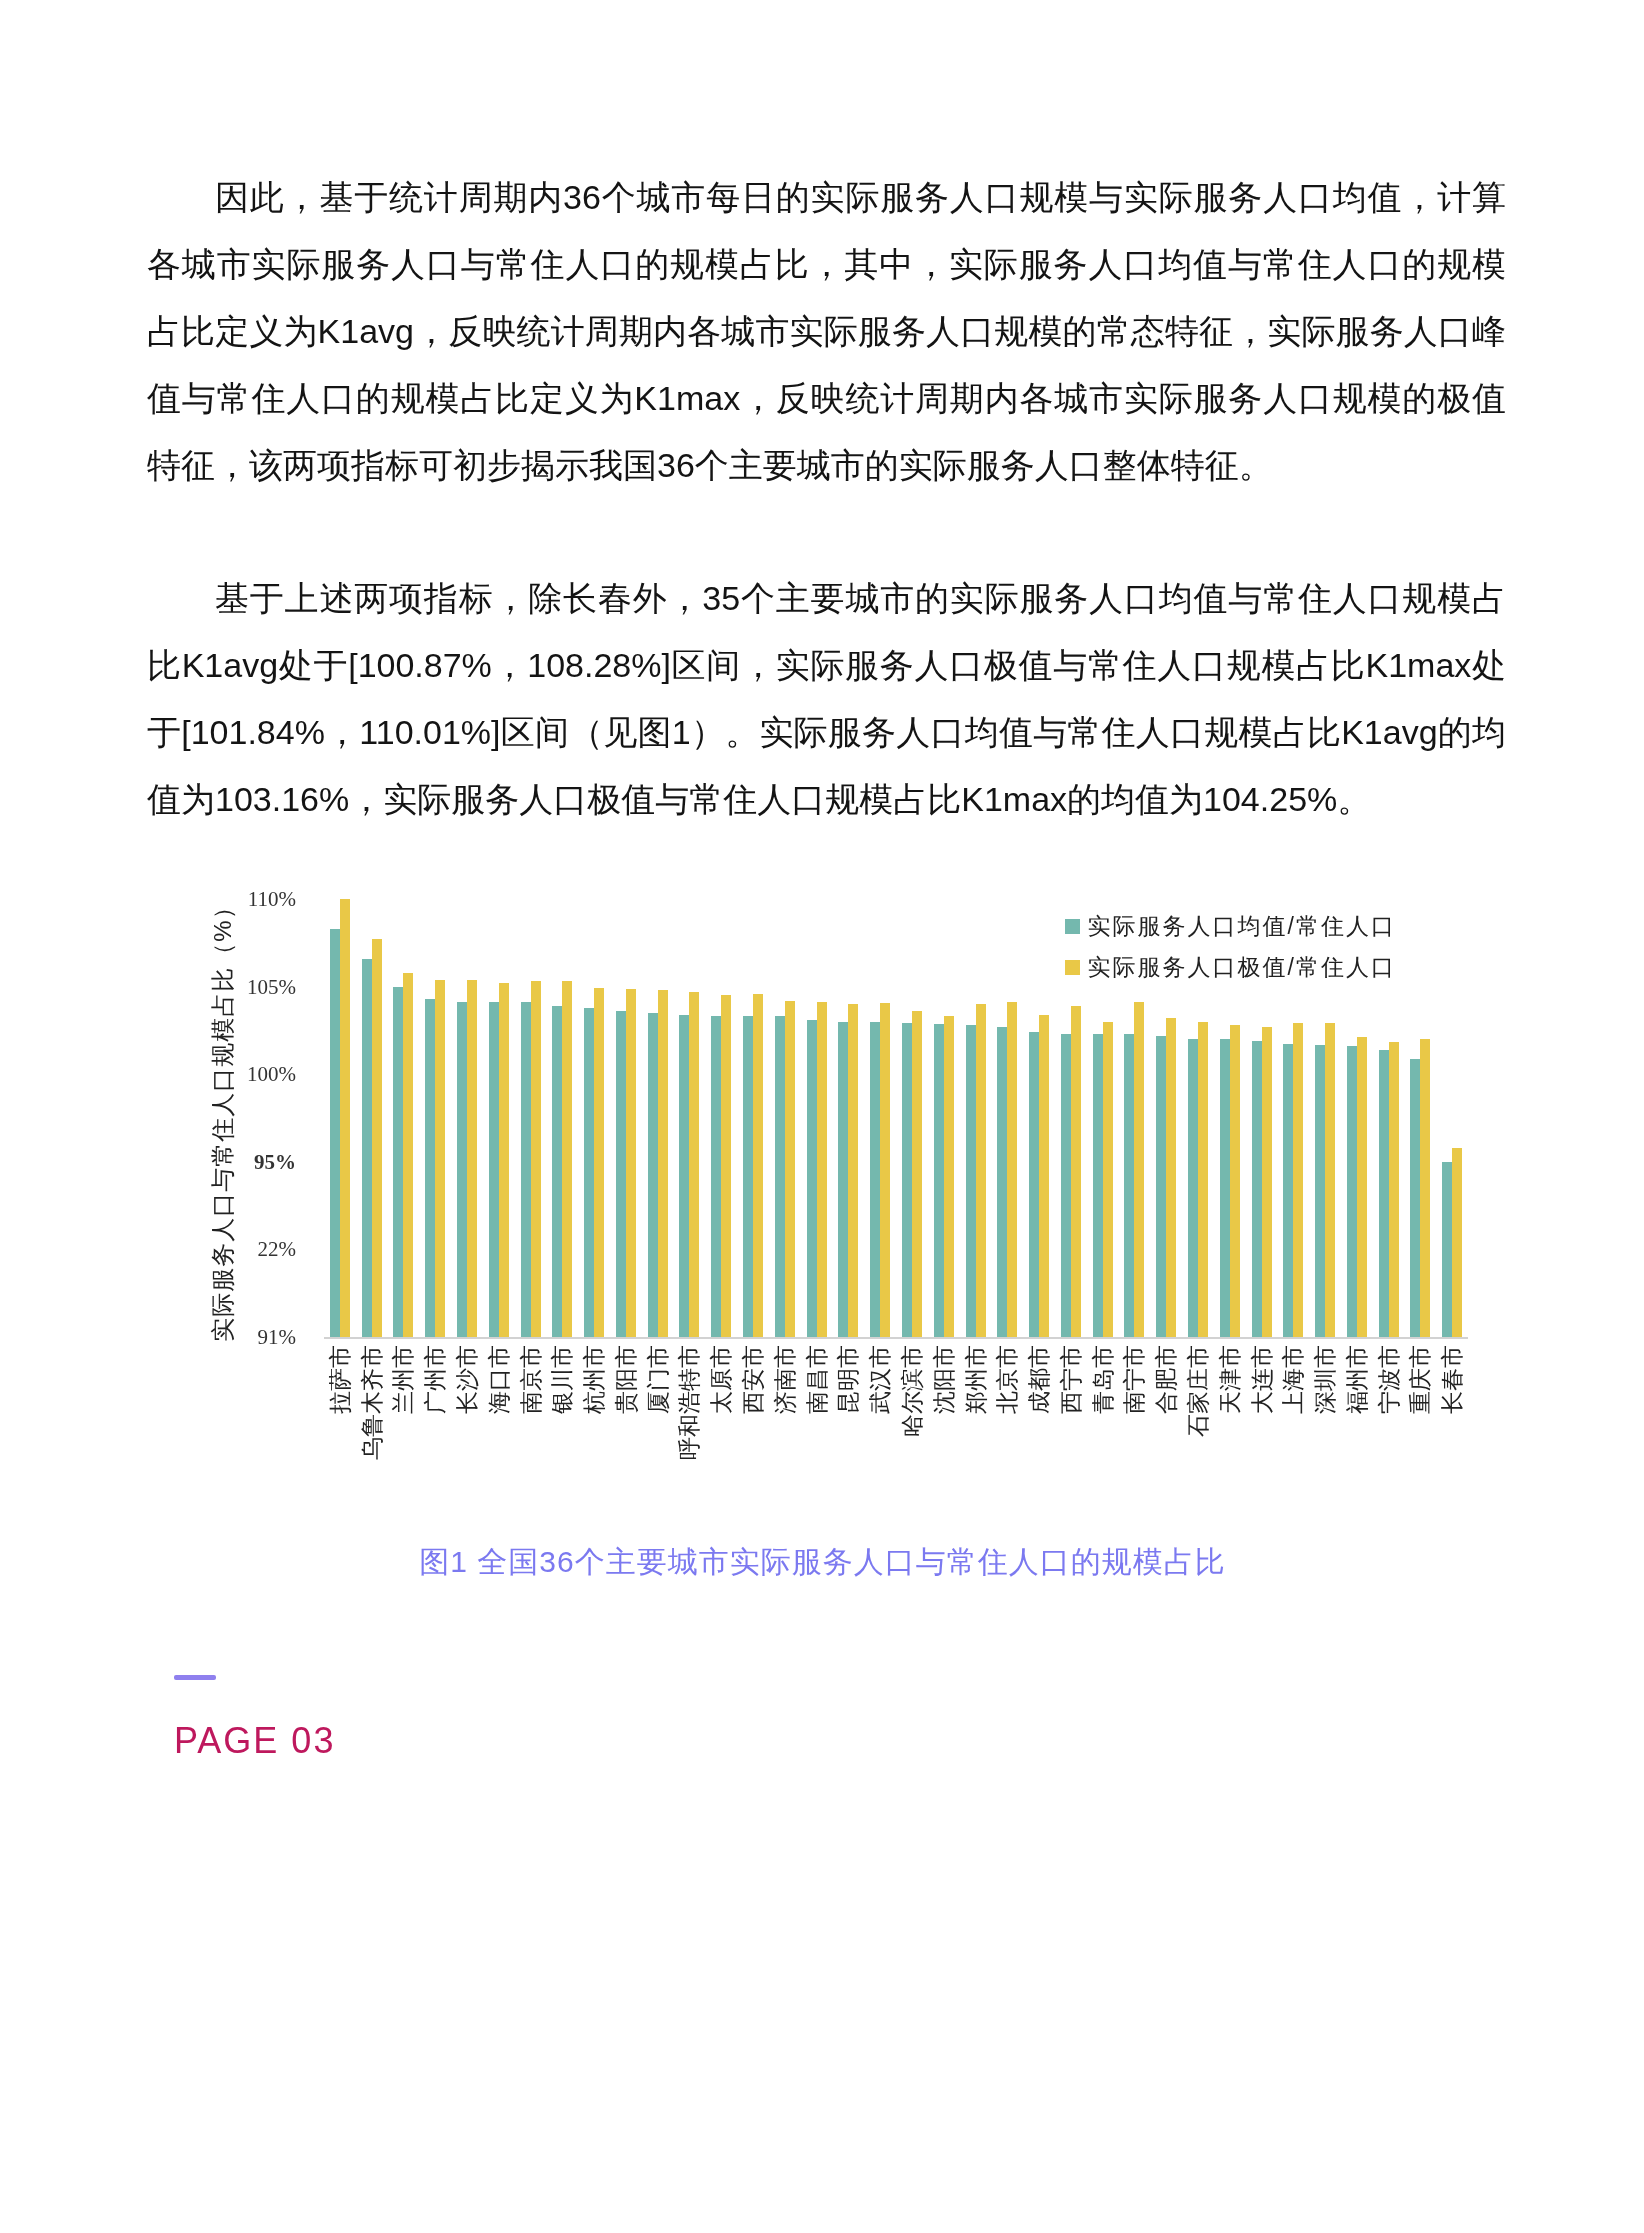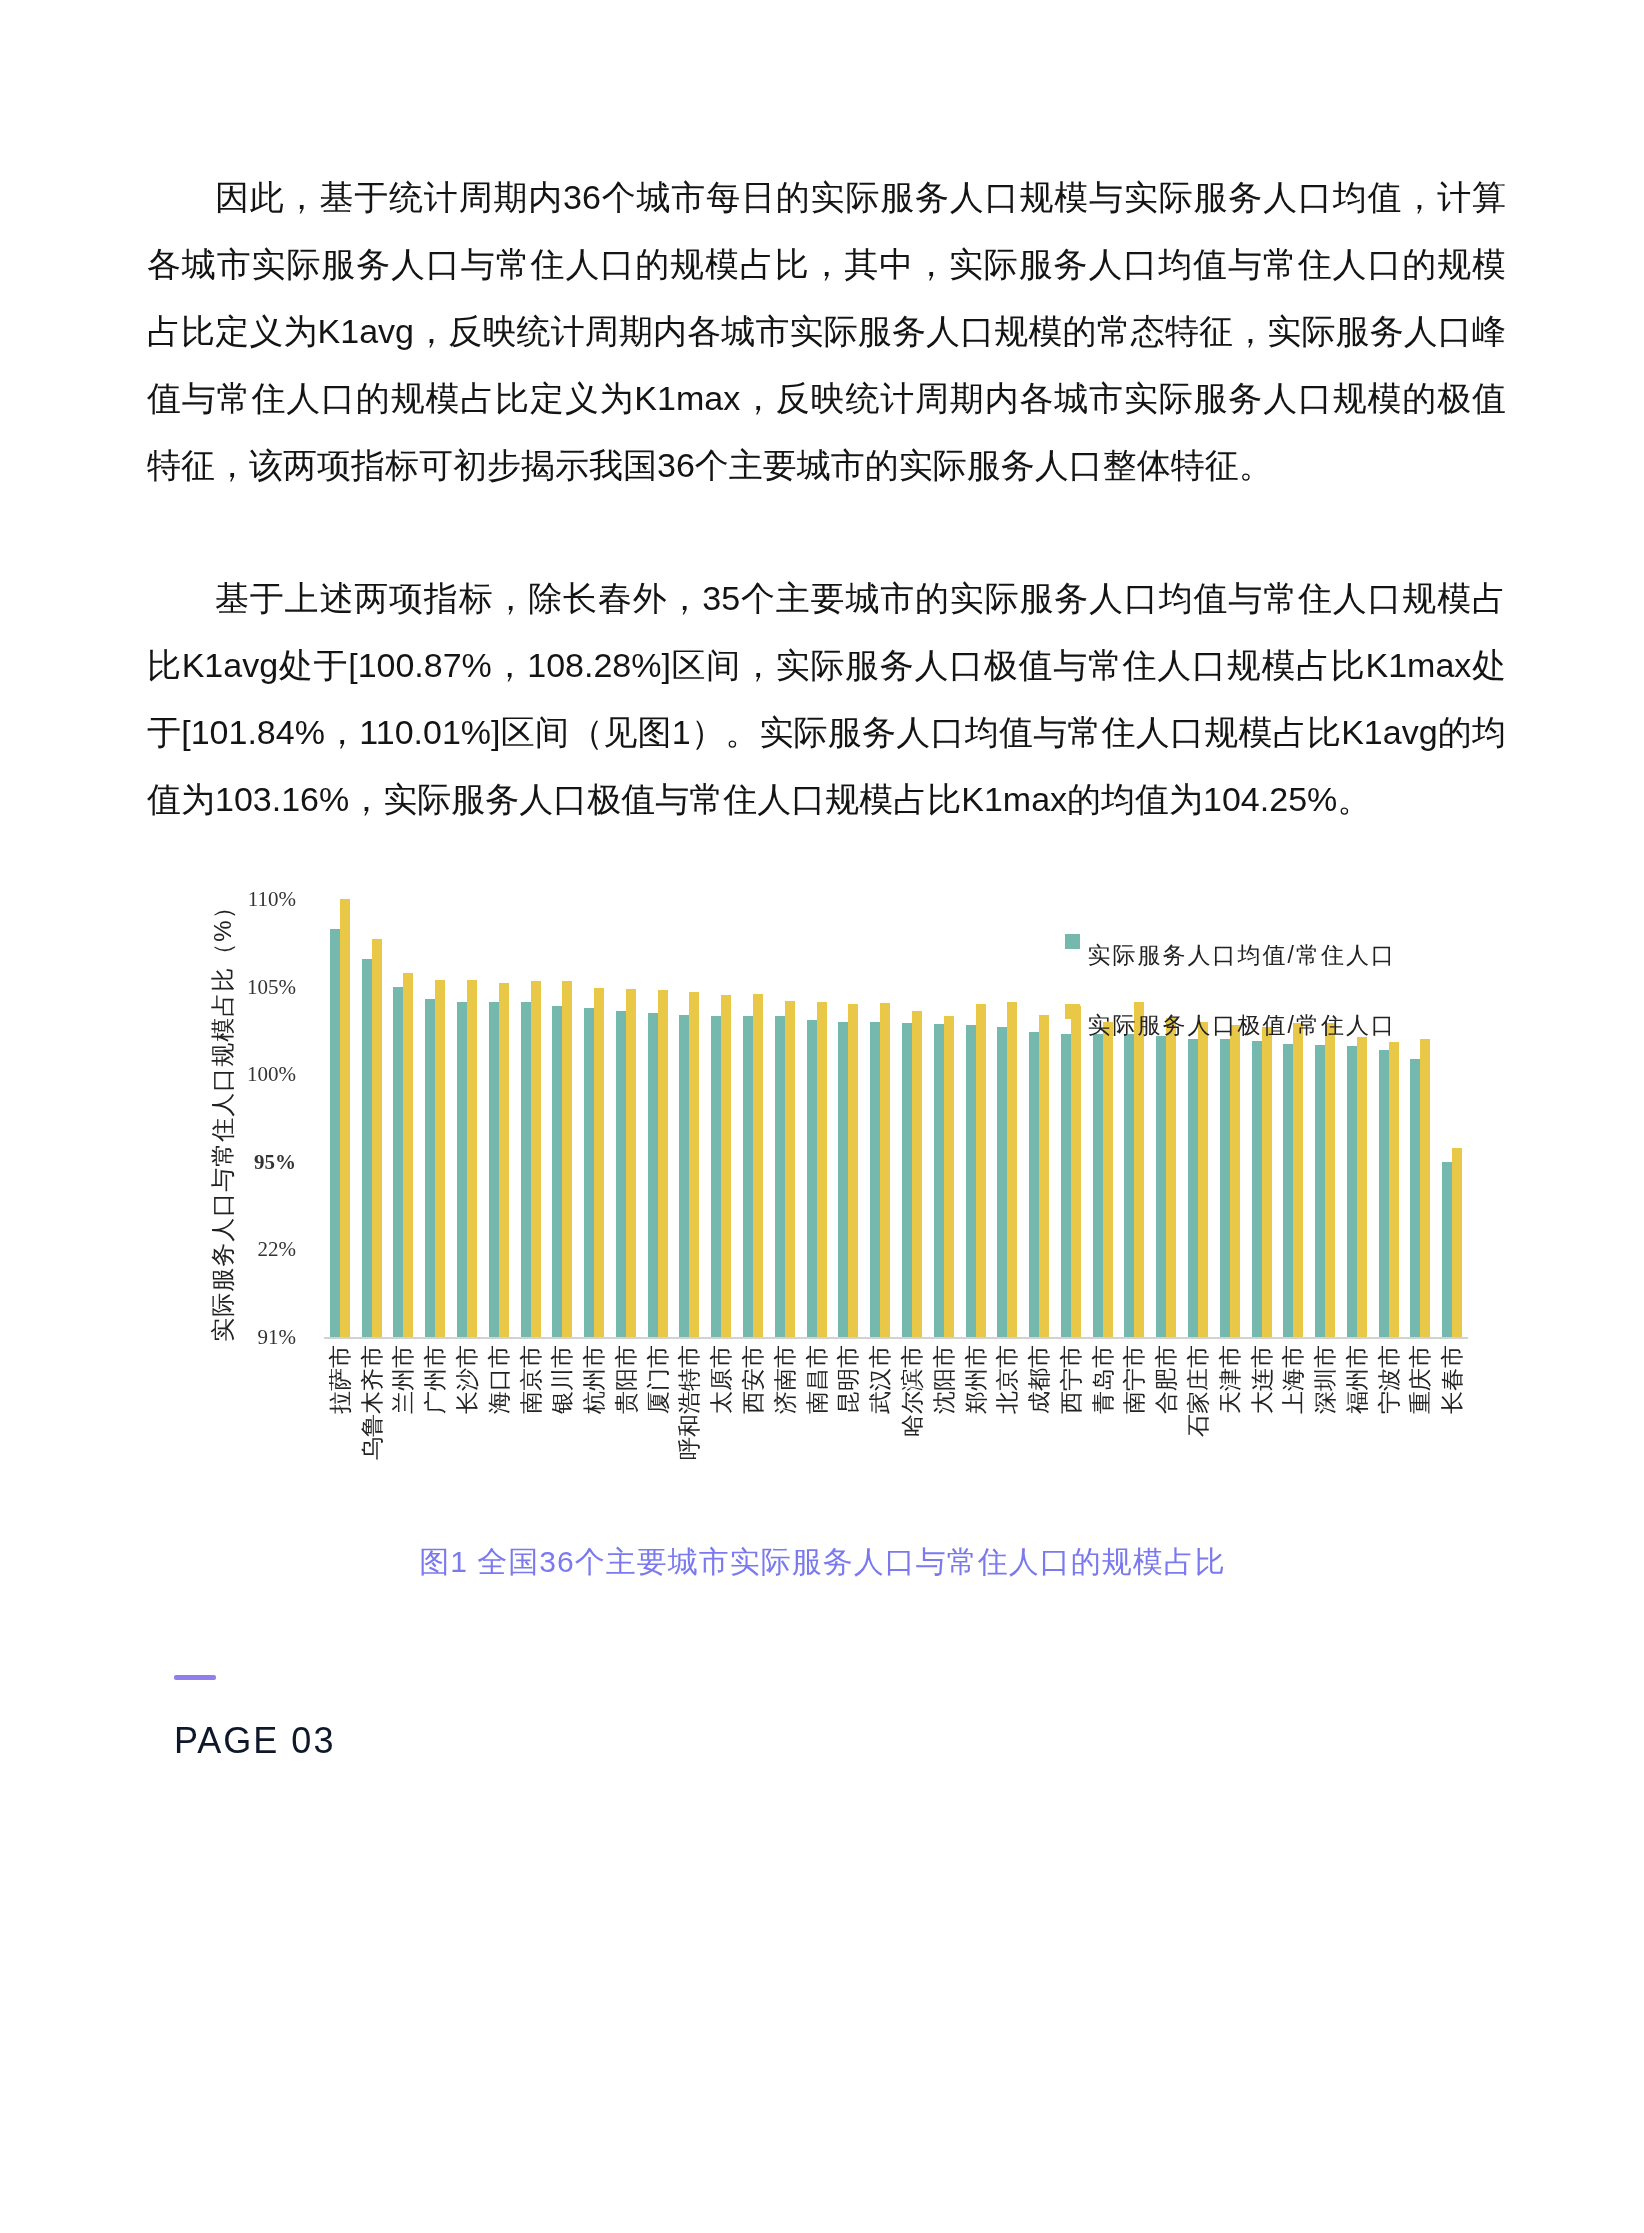--- a/index.html
+++ b/index.html
@@ -33,21 +33,21 @@
   .plot-col{flex:1;}
   .plot{
     position:relative;height:438px;border-bottom:2px solid #d2d2d2;
   }
   .bars{position:absolute;left:0;right:0;top:0;bottom:0;display:flex;align-items:flex-end;}
   .bar-group{flex:1;display:flex;justify-content:center;align-items:flex-end;height:100%;}
   .bar{width:10px;}
   .legend{position:absolute;top:12px;right:72px;}
   .legend-item{display:flex;align-items:center;margin-bottom:10px;}
   .legend-swatch{width:15px;height:15px;margin-right:8px;flex:0 0 15px;}
-  .legend-label{font-size:23px;color:#222;letter-spacing:2px;white-space:nowrap;margin-top:29px;}
+  .legend-label{font-size:23px;color:#222;letter-spacing:2px;white-space:nowrap;}
   .x-labels{display:flex;height:177px;}
   .x-label-cell{flex:1;position:relative;height:100%;}
   .x-label-cell span{
     position:absolute;top:6px;left:calc(50% - 12px);
     transform:rotate(-90deg) translateX(-100%);transform-origin:top left;
     white-space:nowrap;font-size:23px;line-height:24px;color:#222;
   }
   .caption{
     text-align:center;font-size:30px;margin-top:26px;letter-spacing:1px;
   }
@@ -352,17 +352,17 @@
             </div>
         </div>
       </div>
     </div>
     <figcaption class="caption" style="color: rgb(123, 121, 240);">图1 全国36个主要城市实际服务人口与常住人口的规模占比</figcaption>
   </figure>
 
 
   <div class="footer">
     <div class="footer-dash" style="background: rgb(143, 128, 238);"></div>
-    <div class="footer-page" style="color: #0f172a; margin-top: 40px;">PAGE 03</div>
+    <div class="footer-page" style="color: #be185d; margin-top: 40px;">PAGE 03</div>
   </div>
 
 </div>
 
 
 </body></html>

